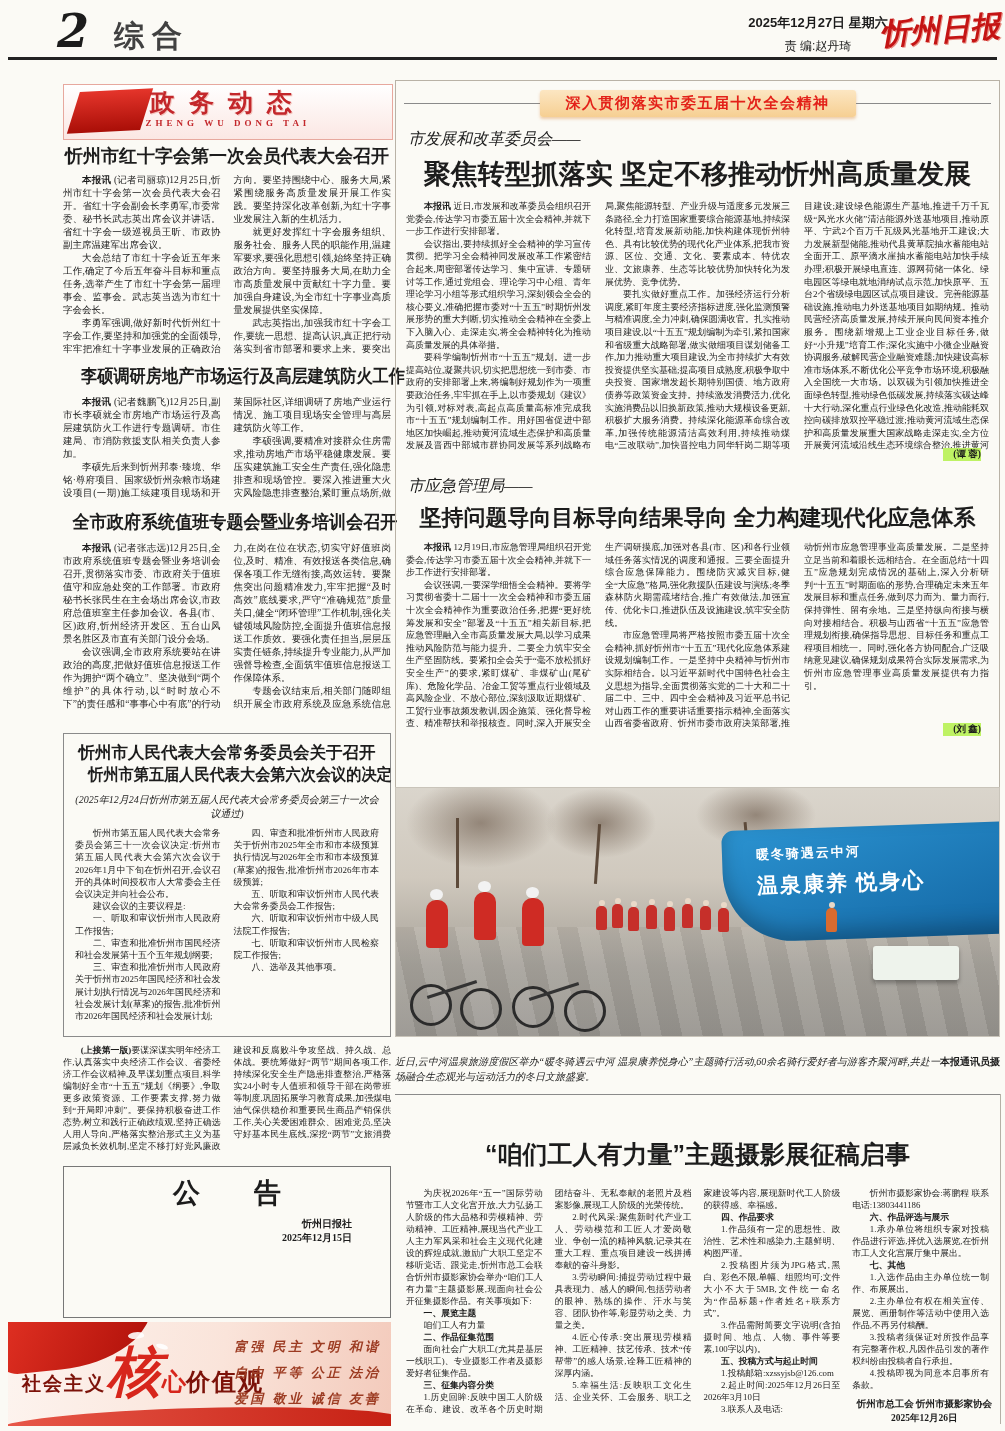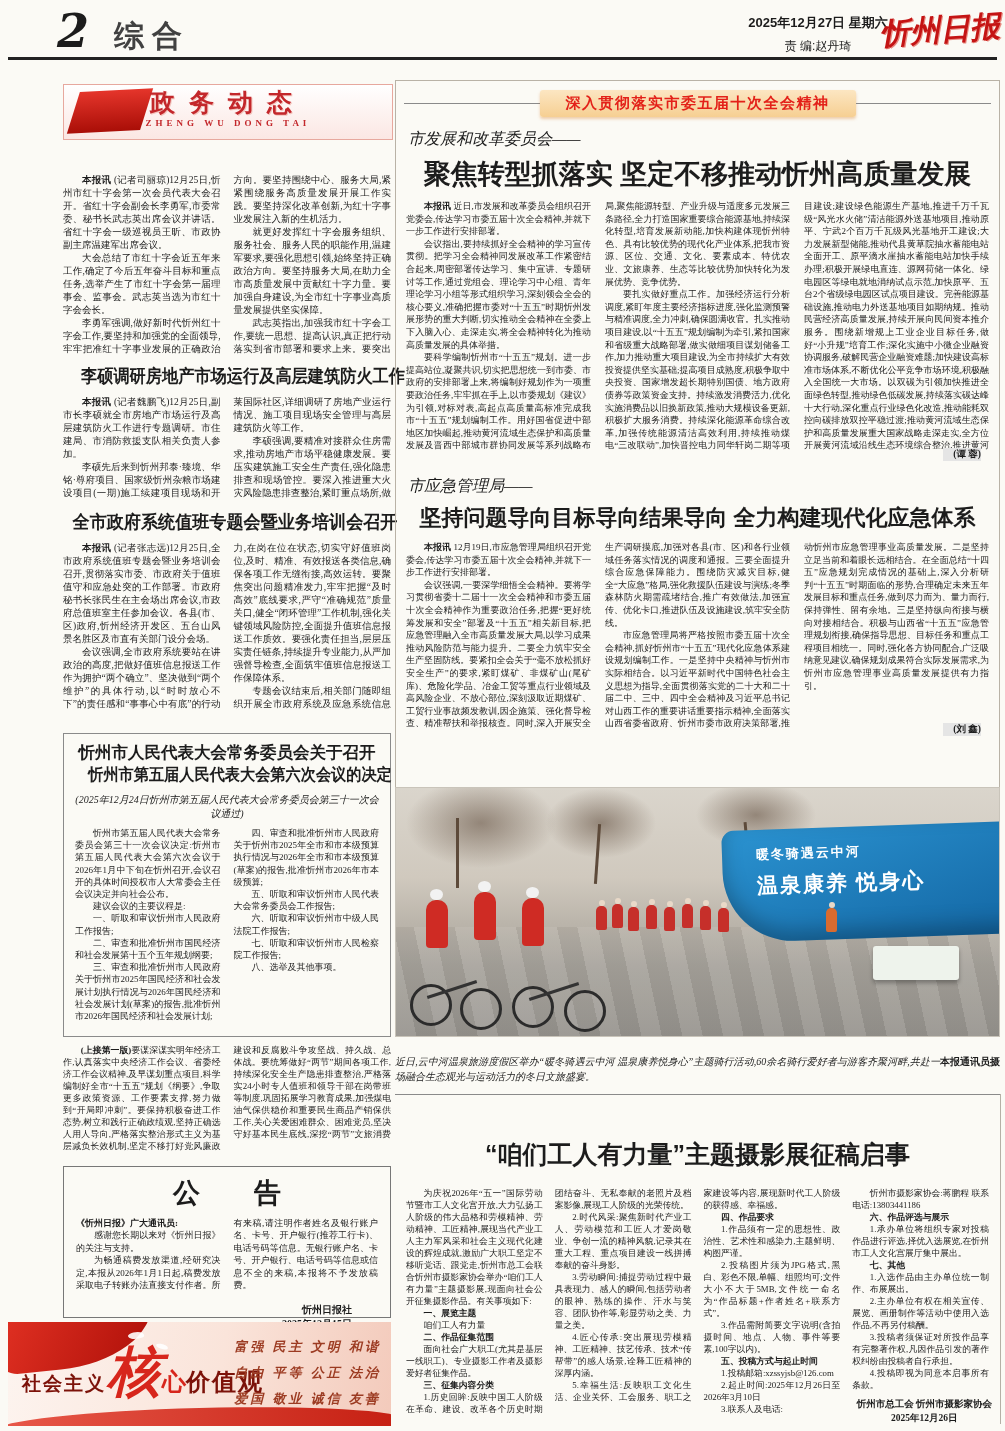--- a/index.html
+++ b/index.html
@@ -71,21 +71,21 @@
   .plenary{left:395px;top:80px;width:605px;height:804px;border:1px solid #b9b2a6;box-sizing:border-box;}
   .bannerrow{display:flex;align-items:center;margin:9px 8px 0;}
   .bannerrow .hl{flex:1;height:1px;background:#8a8a8a;}
   .redbanner{padding:4px 26px;background:linear-gradient(180deg,#fce6c2,#f6cf92);border-radius:3px;
              font-size:15px;font-weight:900;color:#e32119;letter-spacing:1.5px;white-space:nowrap;
              box-shadow:0 2px 3px rgba(214,120,30,.35);font-family:"Liberation Sans",sans-serif;}
   .kicker{font-size:16px;font-style:italic;margin:12px 0 0 12px;}
   .bigtitle{text-align:center;font-family:"Liberation Sans",sans-serif;font-weight:900;white-space:nowrap;margin-top:6px;}
   .bigtitle span{display:inline-block;}
   .bt-wrap{position:relative;margin:8px 10px 0;}
-  .byline{position:absolute;right:8px;bottom:1px;background:#e5e5e5;font-weight:bold;font-size:9.5px;padding-left:10px;}
+  .byline{position:absolute;right:8px;bottom:1px;background:#bef264;font-weight:bold;font-size:9.5px;padding-left:10px;}
 
   
   .photo{left:395px;top:787px;width:605px;height:250px;overflow:hidden;border:1px solid #c9c4ba;box-sizing:border-box;
          background:linear-gradient(180deg,#dad5cc 0%,#d0c9be 36%,#bab4aa 55%,#a7a39c 72%,#97948e 100%);}
   .tree{position:absolute;border-radius:50%;background:radial-gradient(closest-side,rgba(92,72,56,.55),rgba(92,72,56,0));}
   .trunk{position:absolute;width:3px;background:#5d4a3a;}
   .pave{position:absolute;left:0;right:0;bottom:0;height:44%;
         background:repeating-linear-gradient(78deg,rgba(255,255,255,.07) 0 20px,rgba(0,0,0,.05) 20px 40px);}
   .board{position:absolute;right:-24px;top:38px;width:300px;height:112px;transform:rotate(-2deg);
          background:linear-gradient(160deg,#2b93d1,#1366a3);border-radius:12px 12px 12px 70px;
@@ -128,20 +128,23 @@
   </div>
   <div class="abs masthead">忻州日报</div>
   <div class="abs hrule"></div>
 
   <div class="abs zwbanner">
     <div class="zwflag"></div>
     <div class="zwtitle">政务动态</div>
     <div class="zwsub">ZHENG WU DONG TAI</div>
   </div>
 
+  <div class="abs atitle" style="left:63px;top:144px;">
+    <span>忻州市红十字会第一次会员代表大会召开</span>
+  </div>
   <div class="abs bt cols2" style="left:63px;top:174px;width:328px;height:182px;">
     <p><b class="lead">本报讯</b> <span>(记者司丽琼)12月25日,忻州市红十字会第一次会员代表大会召开。省红十字会副会长李勇军,市委常委、秘书长武志英出席会议并讲话。省红十字会一级巡视员王昕、市政协副主席温建军出席会议。</span></p>
     <p>大会总结了市红十字会近五年来工作,确定了今后五年奋斗目标和重点任务,选举产生了市红十字会第一届理事会、监事会。武志英当选为市红十字会会长。</p>
     <p>李勇军强调,做好新时代忻州红十字会工作,要坚持和加强党的全面领导,牢牢把准红十字事业发展的正确政治方向。要坚持围绕中心、服务大局,紧紧围绕服务高质量发展开展工作实践。要坚持深化改革创新,为红十字事业发展注入新的生机活力。</p>
     <p>就更好发挥红十字会服务组织、服务社会、服务人民的职能作用,温建军要求,要强化思想引领,始终坚持正确政治方向。要坚持服务大局,在助力全市高质量发展中贡献红十字力量。要加强自身建设,为全市红十字事业高质量发展提供坚实保障。</p>
     <p>武志英指出,加强我市红十字会工作,要统一思想、提高认识,真正把行动落实到省市部署和要求上来。要突出重点、扎实工作,努力把全市红十字会工作提高到新的水平。要加强建设、夯实基础,切实保障红十字事业持续健康发展。</p>
   </div>
 
   <div class="abs atitle" style="left:63px;top:364px;">
     <span style="transform:scaleX(.9);">李硕调研房地产市场运行及高层建筑防火工作</span>
@@ -178,25 +181,20 @@
       <p>八、选举及其他事项。</p>
     </div>
   </div>
 
   <div class="abs bt cols2" style="left:63px;top:1044px;width:328px;height:116px;font-size:8.9px;line-height:12px;">
     <p><b class="lead">(上接第一版)</b><span>要谋深谋实明年经济工作,认真落实中央经济工作会议、省委经济工作会议精神,及早谋划重点项目,科学编制好全市“十五五”规划《纲要》,争取更多政策资源、工作要素支撑,努力做到“开局即冲刺”。要保持积极奋进工作态势,树立和践行正确政绩观,坚持正确选人用人导向,严格落实整治形式主义为基层减负长效机制,坚定不移打好党风廉政建设和反腐败斗争攻坚战、持久战、总体战。要统筹做好“两节”期间各项工作,持续深化安全生产隐患排查整治,严格落实24小时专人值班和领导干部在岗带班等制度,巩固拓展学习教育成果,加强煤电油气保供稳价和重要民生商品产销保供工作,关心关爱困难群众、困难党员,坚决守好基本民生底线,深挖“两节”文旅消费潜力,推动文旅流量更多转化为消费增量。</span></p>
   </div>
 
   <div class="abs noticebox">
     <div class="ntitle">公　　告</div>
-    <div class="bt cols2" style="height:82px;font-size:9px;line-height:12.4px;">
-      <p style="text-indent:0;font-weight:bold;">《忻州日报》广大通讯员:</p>
-      <p>感谢您长期以来对《忻州日报》的关注与支持。</p>
-      <p>为畅通稿费发放渠道,经研究决定,本报从2026年1月1日起,稿费发放采取电子转账办法直接支付作者。所有来稿,请注明作者姓名及银行账户名、卡号、开户银行(推荐工行卡)、电话号码等信息。无银行账户名、卡号、开户银行、电话号码等信息或信息不全的来稿,本报将不予发放稿费。</p>
-    </div>
     <div class="nsig">
       <div>忻州日报社</div>
       <div>2025年12月15日</div>
     </div>
   </div>
 
   <div class="abs poster">
     <div class="pflag"></div>
     <div class="dove" style="left:120px;top:10px;transform:rotate(-12deg);"></div>
     <div class="dove" style="left:148px;top:22px;transform:rotate(8deg);width:12px;height:5px;"></div>

